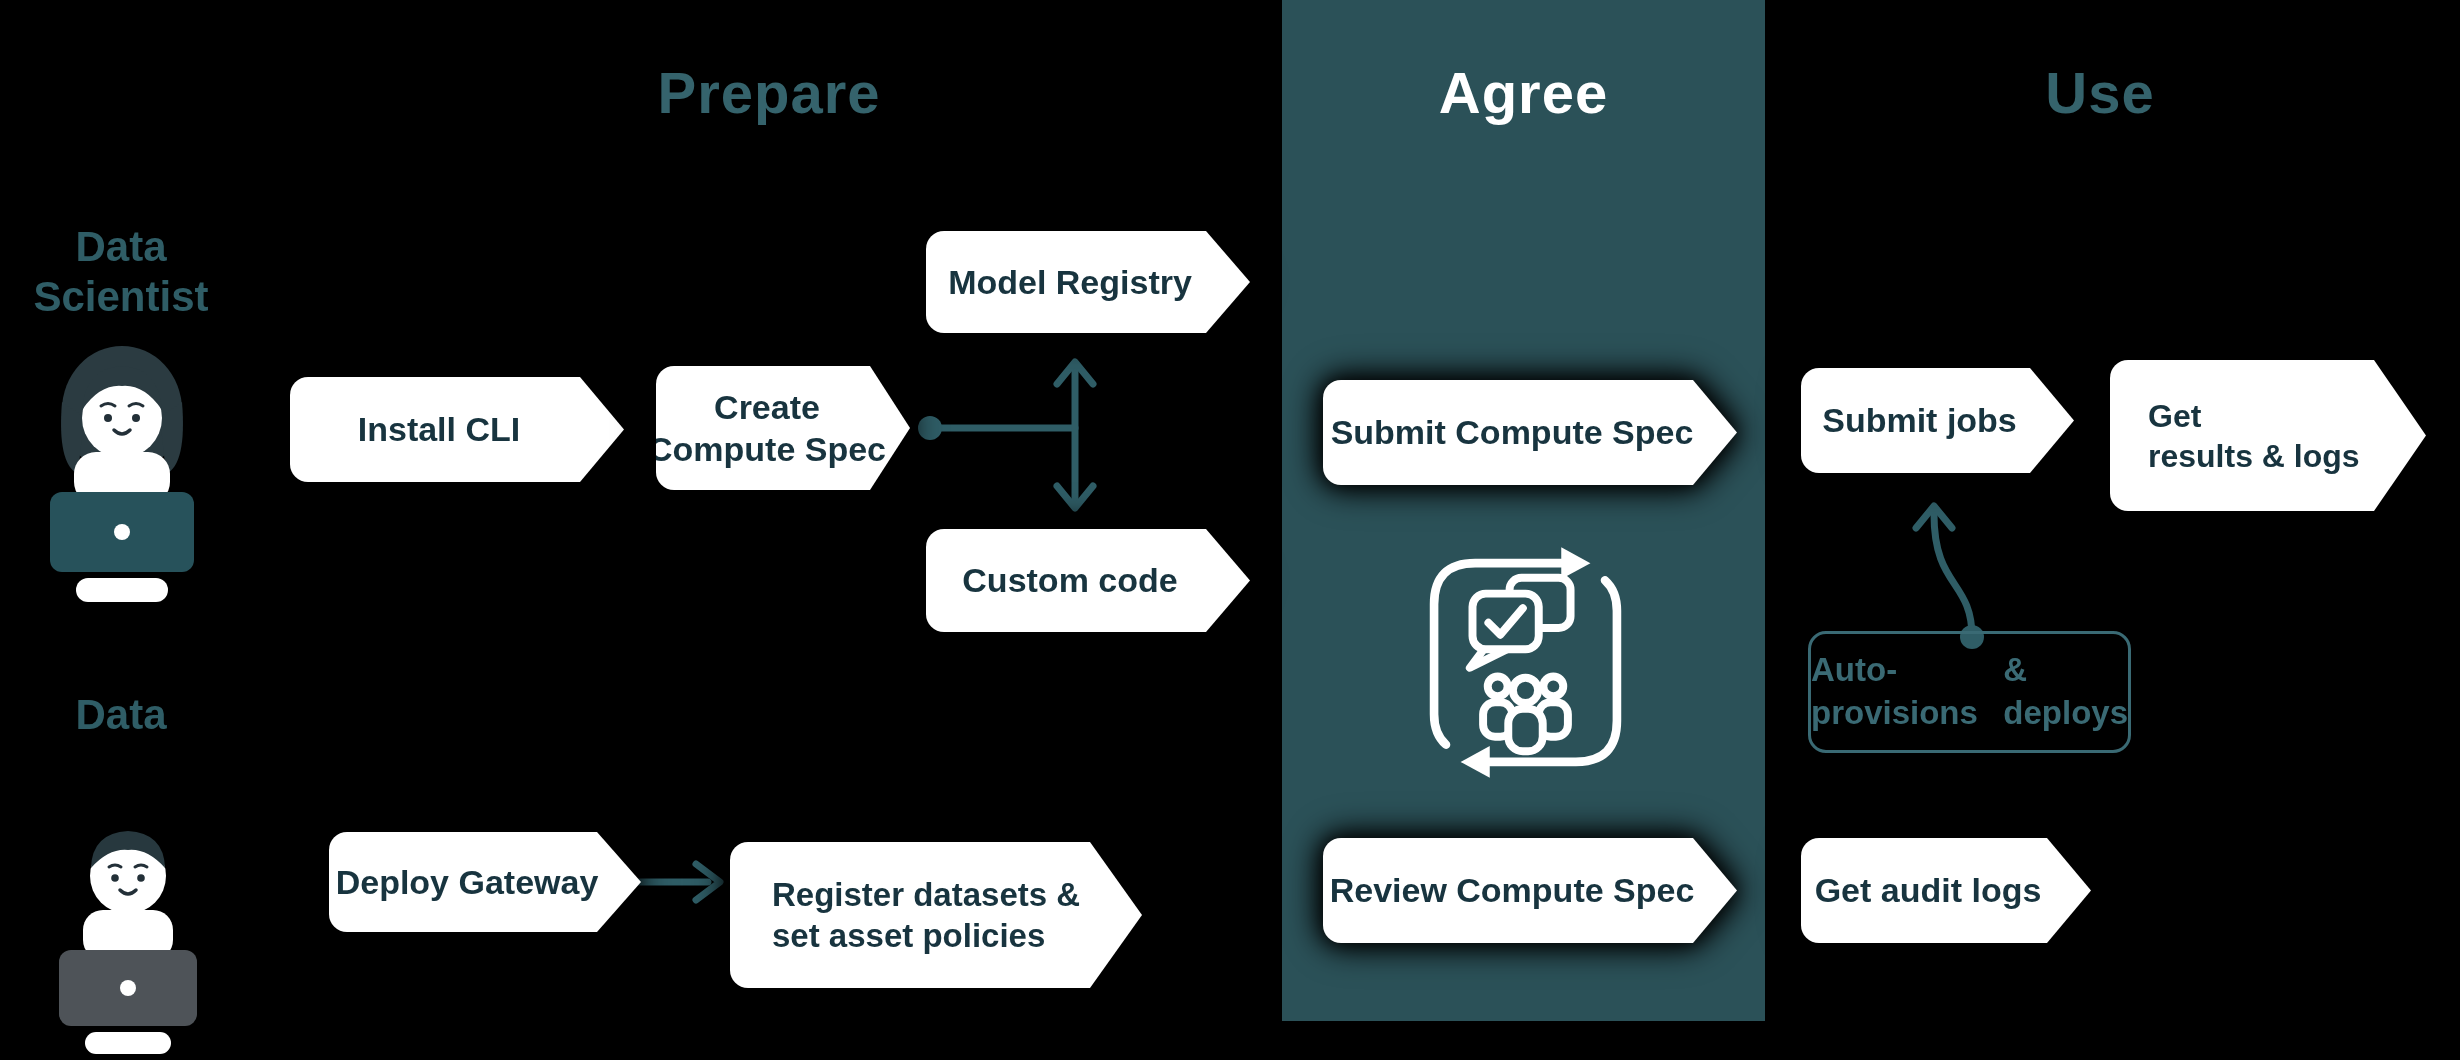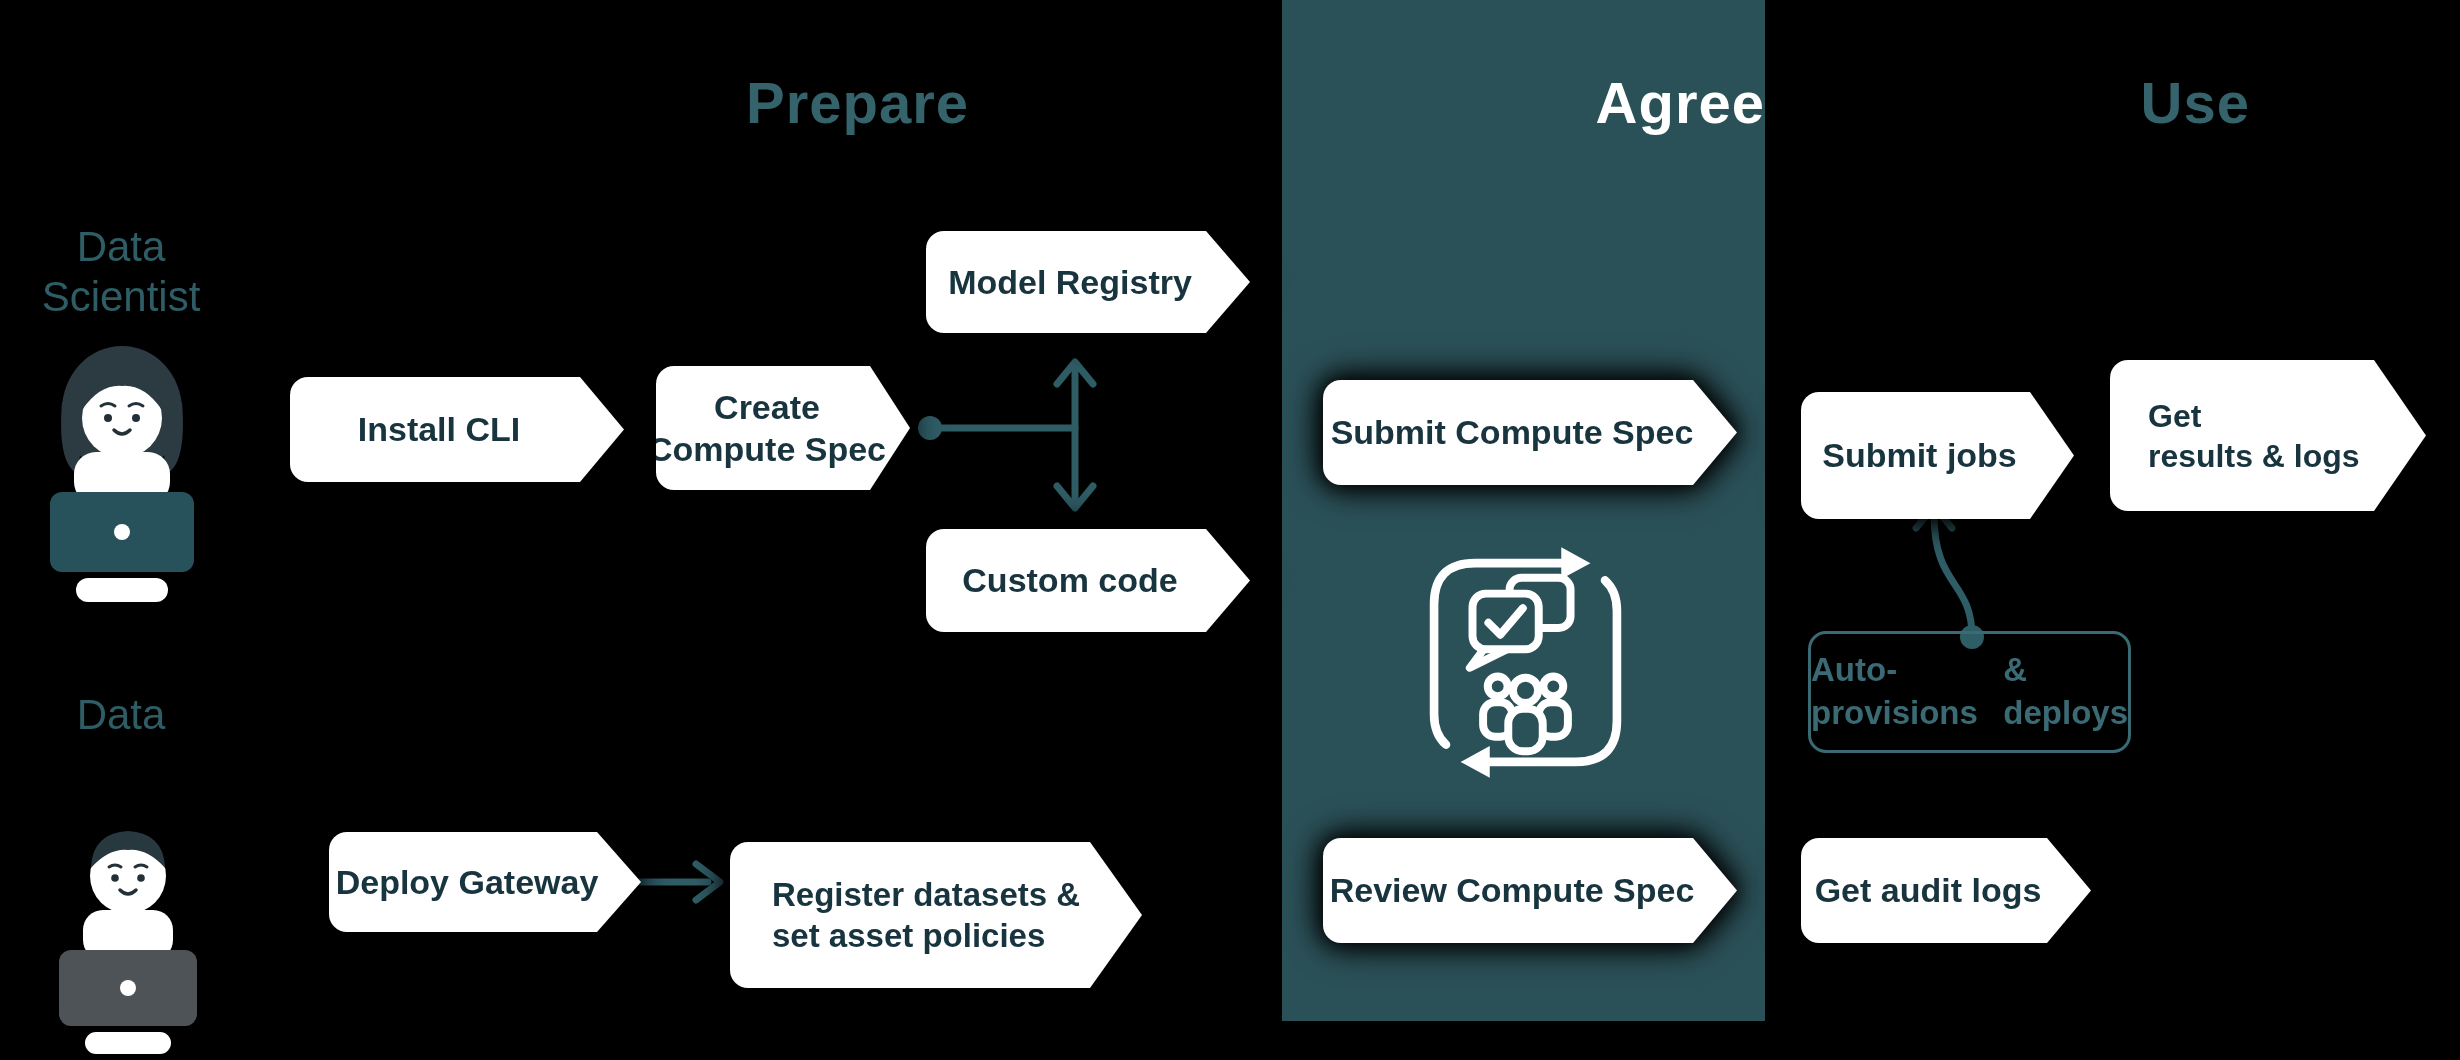--- a/index.html
+++ b/index.html
@@ -1,22 +1,22 @@
 <!DOCTYPE html>
 <html><head>
 <meta charset="utf-8">
 <style>
   html,body{margin:0;padding:0;background:#000;}
   .canvas{position:relative;width:2460px;height:1060px;background:#000;overflow:hidden;
           font-family:"Liberation Sans",sans-serif;}
   .agree-panel{position:absolute;left:1282px;top:0;width:483px;height:1021px;background:#2b5158;z-index:0;}
-  .stage-title{position:absolute;top:69px;font-size:58px;font-weight:700;text-align:right;
+  .stage-title{position:absolute;top:59px;font-size:58px;font-weight:700;text-align:center;
                color:#35636c;letter-spacing:1px;z-index:3;}
   .stage-title.white{color:#ffffff;}
-  .persona-label{position:absolute;font-size:42px;font-weight:400;color:#2f5d66;text-align:center;
+  .persona-label{position:absolute;font-size:42px;font-weight:700;color:#2f5d66;text-align:center;
                  line-height:1.18;z-index:2;}
   .persona-label span{display:block;}
   .halo{position:absolute;z-index:2;
         filter:drop-shadow(0 0 16px rgba(0,0,0,.95)) drop-shadow(0 0 9px rgba(0,0,0,.9));}
   .arrow-box{position:relative;width:100%;height:100%;background:#fff;color:#18343f;
              font-size:34px;font-weight:600;line-height:1.25;border-radius:18px;box-sizing:border-box;
              clip-path:polygon(0 0,calc(100% - var(--pt,44px)) 0,100% 50%,calc(100% - var(--pt,44px)) 100%,0 100%);
              display:flex;flex-direction:column;justify-content:center;align-items:center;
              padding:0 calc(var(--pt,44px) + 8px) 0 16px;}
   .arrow-box.align-left{align-items:flex-start;padding-left:42px;}
@@ -164,21 +164,21 @@
     <g stroke="#ffffff" stroke-width="6" fill="none">
       <circle cx="79" cy="124" r="7.5"></circle>
       <rect x="68" y="136" width="22" height="26" rx="9"></rect>
       <circle cx="121" cy="124" r="7.5"></circle>
       <rect x="110" y="136" width="22" height="26" rx="9"></rect>
       <circle cx="100" cy="127" r="9.5" fill="#2b5158"></circle>
       <rect x="87" y="141" width="26" height="32" rx="11" fill="#2b5158"></rect>
     </g>
   </svg>
 
-  <div class="halo" style="left:1801px;top:392px;width:273px;height:127px;">
+  <div class="halo" style="left:1801px;top:368px;width:273px;height:105px;">
     <div class="arrow-box">
       <span>Submit jobs</span>
     </div>
   </div>
 
   <div class="halo" style="left:2110px;top:360px;width:316px;height:151px;">
     <div class="arrow-box align-left" style="--pt:52px;font-size:32px;padding-left:38px;">
       <span>Get</span>
       <span>results &amp; logs</span>
     </div>

